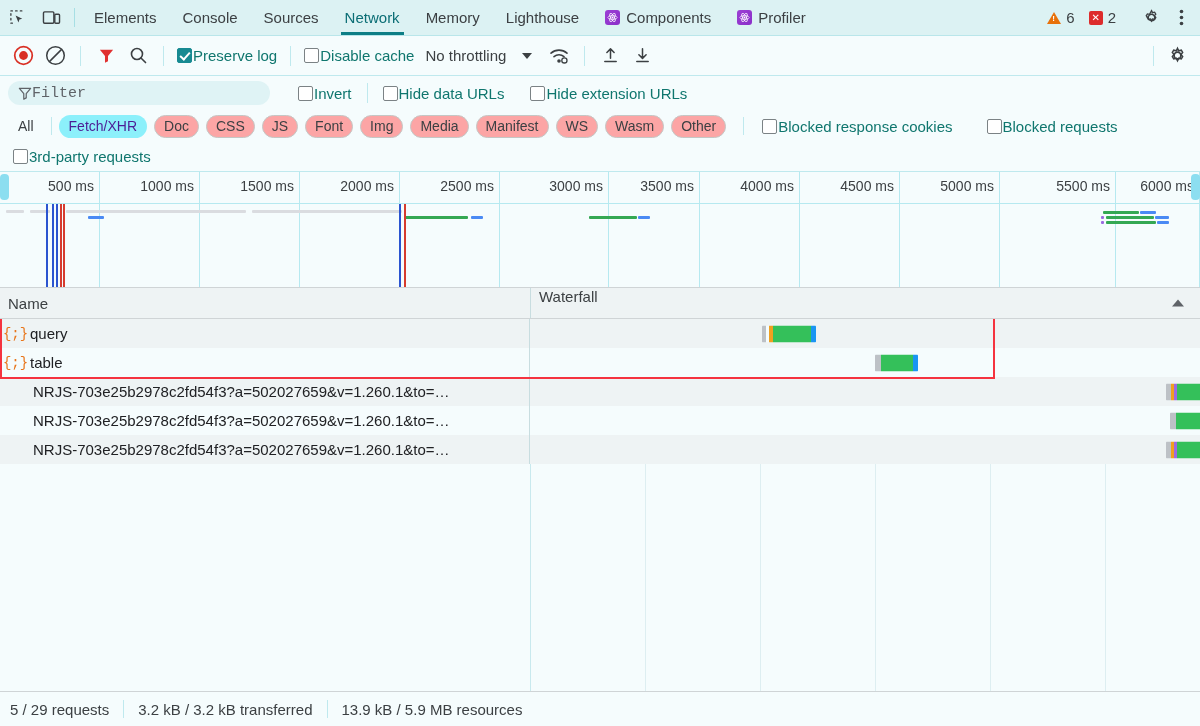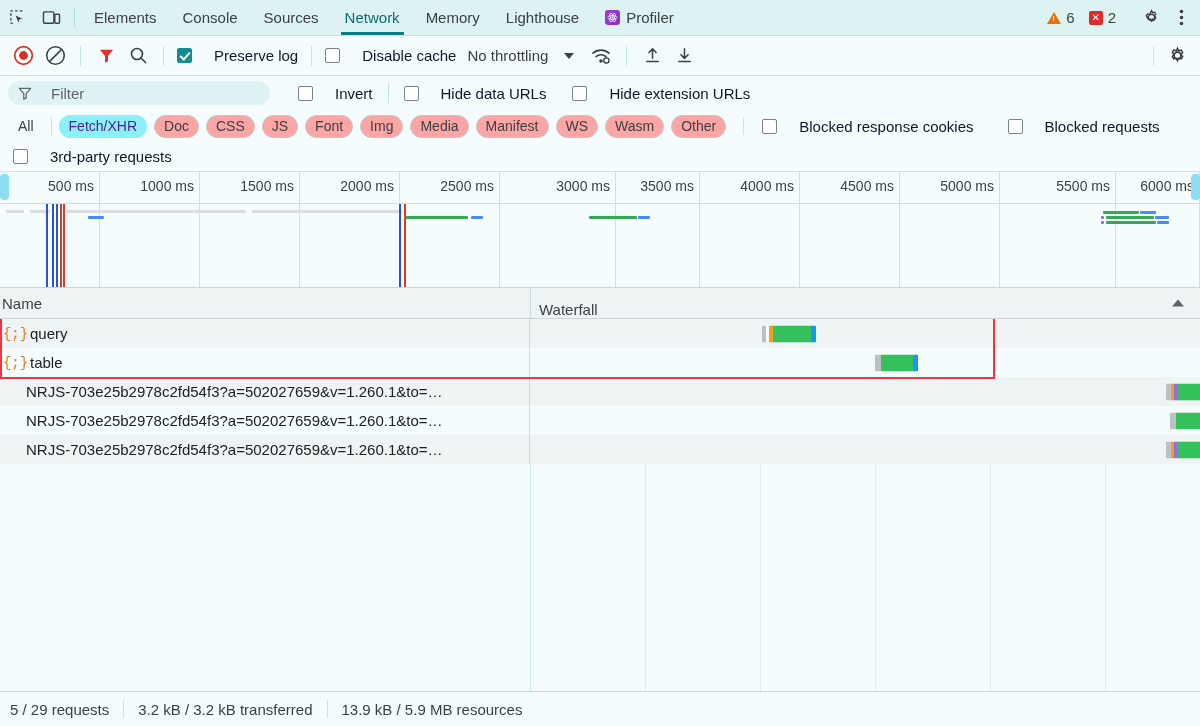--- a/index.html
+++ b/index.html
@@ -114,22 +114,22 @@
     padding: 0 8px;
     gap: 2px;
   }
   .tool-sep {
     width: 1px; height: 20px;
     background: #bfe9ee;
     margin: 0 8px;
     flex: 0 0 1px;
   }
   .cb-label {
-    display: flex; align-items: center; gap: 22px;
-    font-size: 15px; color: #0f172a;
+    display: flex; align-items: center; gap: 1px;
+    font-size: 15px; color: #0f766e;
     white-space: nowrap;
     padding: 0 3px;
   }
   .cb {
     width: 15px; height: 15px;
     border: 1.6px solid #7b8285;
     border-radius: 2px;
     background: #fff;
     flex: 0 0 15px;
     position: relative;
@@ -167,24 +167,25 @@
     background: #f5fcfd;
     display: flex; align-items: center;
     padding: 0 8px;
     gap: 0;
   }
   .filter-pill {
     width: 262px; height: 24px;
     background: #dff3f5;
     border-radius: 12px;
     display: flex; align-items: center;
-    gap: 19px;
+    gap: 0;
     padding: 0 10px;
     color: #5f6368;
     font-size: 15px;
+    font-family: Liberation Mono, monospace;
   }
   .filterbar .tool-sep { margin: 0 12px; }
 
   .typebar {
     flex: 0 0 32px;
     height: 32px;
     background: #f5fcfd;
     display: flex; align-items: center;
     padding: 0 8px;
     gap: 7px;
@@ -277,27 +278,27 @@
     flex: 0 0 31px;
     height: 31px;
     background: #eef3f4;
     border-bottom: 1px solid #cfd4d6;
     display: flex;
     align-items: center;
     font-size: 15px;
     color: #3c4043;
     position: relative;
   }
-  .th-name { width: 530px; padding-left: 2px; flex: 0 0 530px; }
+  .th-name { width: 530px; padding-left: 8px; flex: 0 0 530px; }
   .th-waterfall {
     flex: 1 1 auto;
     padding-left: 8px;
     border-left: 1px solid #c8dde0;
     height: 100%;
-    display: flex; align-items: flex-end;
+    display: flex; align-items: flex-start;
     position: relative;
   }
   .sort-tri {
     position: absolute;
     right: 16px; top: 50%;
     transform: translateY(-50%);
     width: 0; height: 0;
     border-left: 6px solid transparent;
     border-right: 6px solid transparent;
     border-bottom: 7px solid #5f6368;
@@ -339,21 +340,21 @@
     overflow: hidden;
     white-space: nowrap;
     border-right: 1px solid #c8dde0;
     height: 100%;
   }
   .cell-name span.label {
     overflow: hidden;
     text-overflow: ellipsis;
     white-space: nowrap;
   }
-  .cell-name.indent { padding-left: 26px; }
+  .cell-name.indent { padding-left: 33px; }
   .json-icon {
     flex: 0 0 15px;
     width: 15px; height: 15px;
     display: flex; align-items: center; justify-content: center;
     color: #e8751a;
     font-size: 14px;
     font-family: "Liberation Mono", monospace;
     line-height: 1;
   }
   .cell-wf {
@@ -440,20 +441,31 @@
     </div>
     <div class="tab">
       <span class="react-badge">
         <svg width="11" height="11" viewBox="0 0 20 20">
           <ellipse cx="10" cy="10" rx="8.5" ry="3.4" fill="none" stroke="#fff" stroke-width="1.3"></ellipse>
           <ellipse cx="10" cy="10" rx="8.5" ry="3.4" fill="none" stroke="#fff" stroke-width="1.3" transform="rotate(60 10 10)"></ellipse>
           <ellipse cx="10" cy="10" rx="8.5" ry="3.4" fill="none" stroke="#fff" stroke-width="1.3" transform="rotate(120 10 10)"></ellipse>
           <circle cx="10" cy="10" r="1.7" fill="#fff"></circle>
         </svg>
       </span>
+      <span>Components</span>
+    </div>
+    <div class="tab">
+      <span class="react-badge">
+        <svg width="11" height="11" viewBox="0 0 20 20">
+          <ellipse cx="10" cy="10" rx="8.5" ry="3.4" fill="none" stroke="#fff" stroke-width="1.3"></ellipse>
+          <ellipse cx="10" cy="10" rx="8.5" ry="3.4" fill="none" stroke="#fff" stroke-width="1.3" transform="rotate(60 10 10)"></ellipse>
+          <ellipse cx="10" cy="10" rx="8.5" ry="3.4" fill="none" stroke="#fff" stroke-width="1.3" transform="rotate(120 10 10)"></ellipse>
+          <circle cx="10" cy="10" r="1.7" fill="#fff"></circle>
+        </svg>
+      </span>
       <span>Profiler</span>
     </div>
 
     <div class="tabbar-right">
       <div class="counter">
         <span class="warn-tri"></span>
         <span>6</span>
       </div>
       <div class="counter">
         <span class="err-sq">✕</span>
@@ -644,21 +656,21 @@
       </div>
       <div class="ov-tick" style="left: 0px; width: 300px;">
         <span>1500 ms</span>
       </div>
       <div class="ov-tick" style="left: 0px; width: 400px;">
         <span>2000 ms</span>
       </div>
       <div class="ov-tick" style="left: 0px; width: 500px;">
         <span>2500 ms</span>
       </div>
-      <div class="ov-tick" style="left: 16px; width: 600px;">
+      <div class="ov-tick" style="left: 9px; width: 600px;">
         <span>3000 ms</span>
       </div>
       <div class="ov-tick" style="left: 0px; width: 700px;">
         <span>3500 ms</span>
       </div>
       <div class="ov-tick" style="left: 0px; width: 800px;">
         <span>4000 ms</span>
       </div>
       <div class="ov-tick" style="left: 0px; width: 900px;">
         <span>4500 ms</span>

